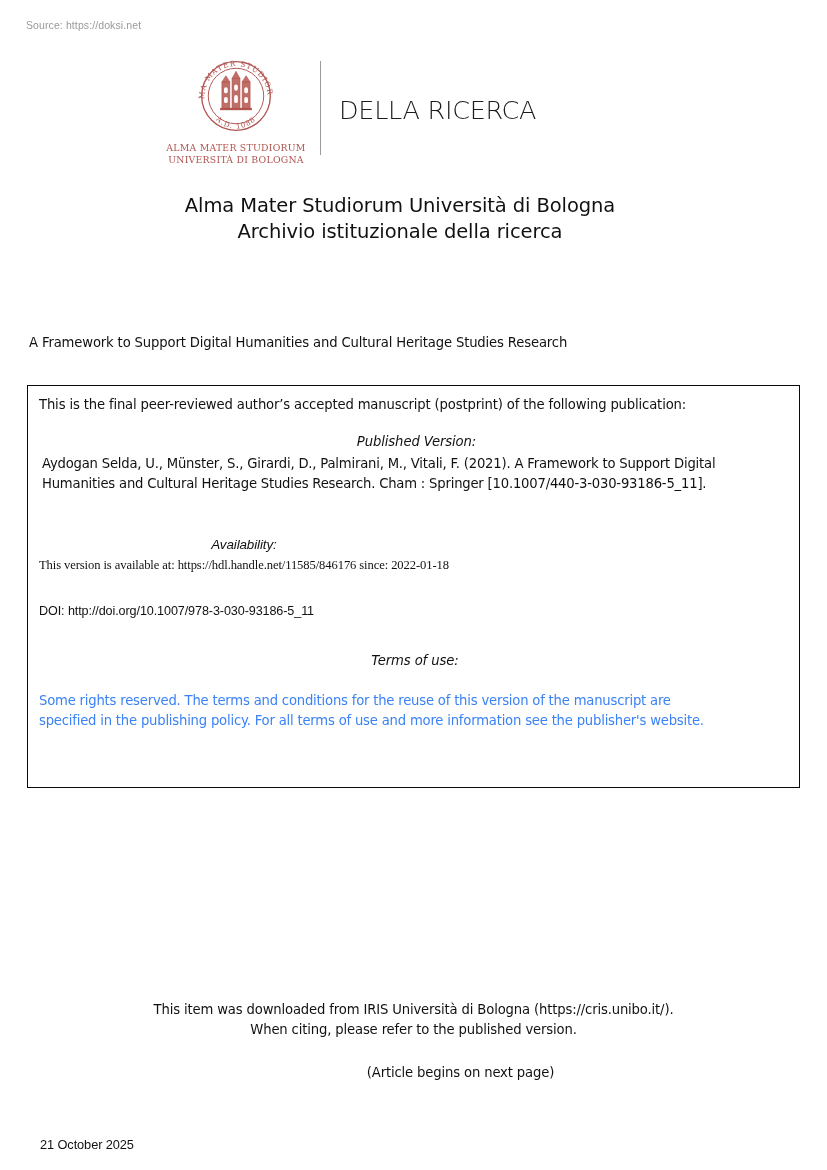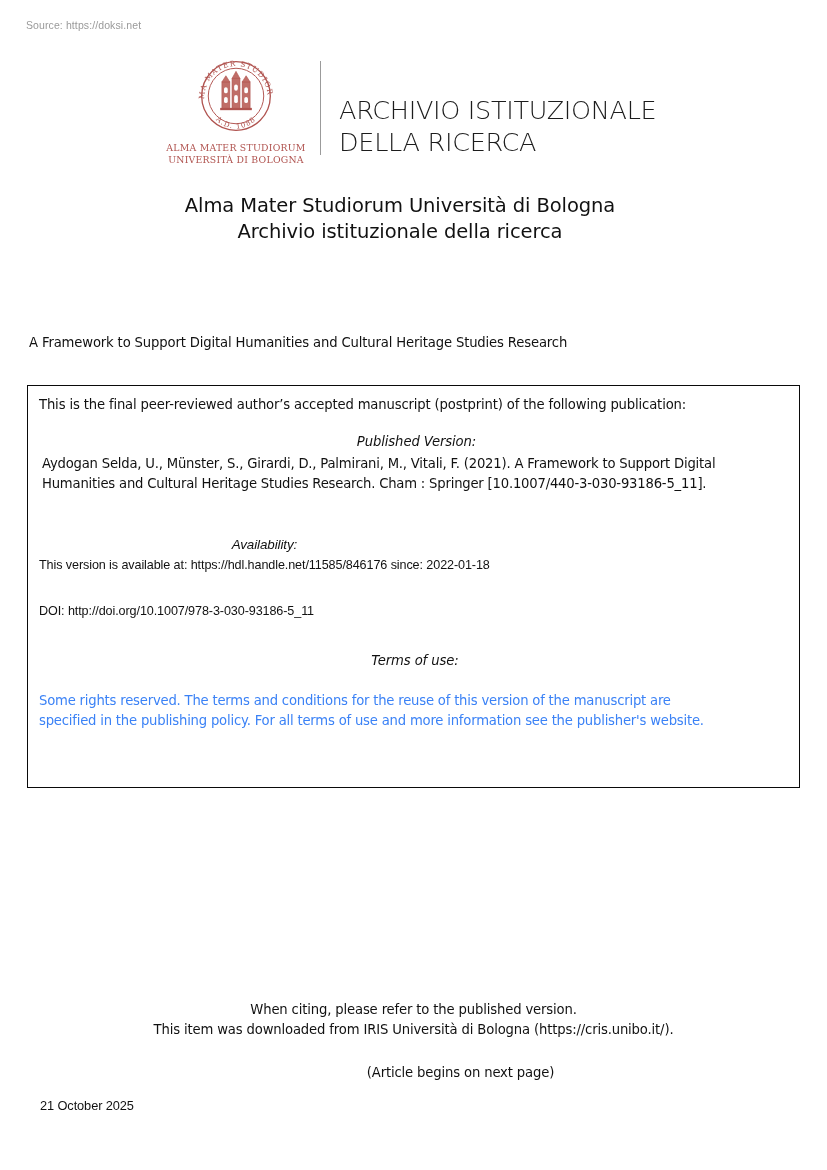--- a/index.html
+++ b/index.html
@@ -165,21 +165,21 @@
     top: 150px;
     font-family: "Liberation Sans", sans-serif;
   }
   .sec-availability .lbl,
   .sec-published .lbl {
     font-family: "Liberation Sans", sans-serif;
     font-size: 13.4px;
   }
   .sec-availability .body {
     margin-top: 2px;
-    font-family: Liberation Sans, sans-serif;
+    font-family: Liberation Serif, serif;
     font-size: 12.6px;
     line-height: 18px;
     color: #111111;
     letter-spacing: -0.1px;
   }
 
   .sec-published {
     position: absolute;
     left: 11px;
     top: 196px;
@@ -232,21 +232,21 @@
     font-size: 13.2px;
     line-height: 19px;
     color: #111111;
     letter-spacing: -0.15px;
     padding-left: 47px;
   }
 
   .doc-date {
     position: absolute;
     left: 40px;
-    top: 1098px;
+    top: 1137px;
     font-family: "Liberation Sans", sans-serif;
     font-size: 12.8px;
     color: #111111;
     letter-spacing: -0.1px;
   }
 </style>
 </head>
 <body>
 
 <div class="source-line">Source: https://doksi.net</div>
@@ -292,21 +292,20 @@
     </div>
     <div class="seal-wordmark">
       <div>ALMA MATER STUDIORUM</div>
       <div>UNIVERSITÀ DI BOLOGNA</div>
     </div>
   </div>
 
   <div class="divider"></div>
 
   <div class="archivio">
-    <span>ARCHIVIO ISTITUZIONALE</span>
     <span>DELLA RICERCA</span>
   </div>
 </div>
 
 <div class="inst-title">
   <span>Alma Mater Studiorum Università di Bologna</span>
   <span>Archivio istituzionale della ricerca</span>
 </div>
 
 <div class="article-title">A Framework to Support Digital Humanities and Cultural Heritage Studies Research</div>
@@ -335,19 +334,19 @@
   <div class="sec-terms">
     <div class="lbl">Terms of use:</div>
     <div class="body">
       <span>Some rights reserved. The terms and conditions for the reuse of this version of the manuscript are</span>
       <span>specified in the publishing policy. For all terms of use and more information see the publisher's website.</span>
     </div>
   </div>
 </div>
 
 <div class="footer-note">
+  <span>This item was downloaded from IRIS Università di Bologna (https://cris.unibo.it/).</span>
   <span>When citing, please refer to the published version.</span>
-  <span>This item was downloaded from IRIS Università di Bologna (https://cris.unibo.it/).</span>
 </div>
 
 <div class="article-next">(Article begins on next page)</div>
 
 <div class="doc-date">21 October 2025</div>
 
 </body></html>

